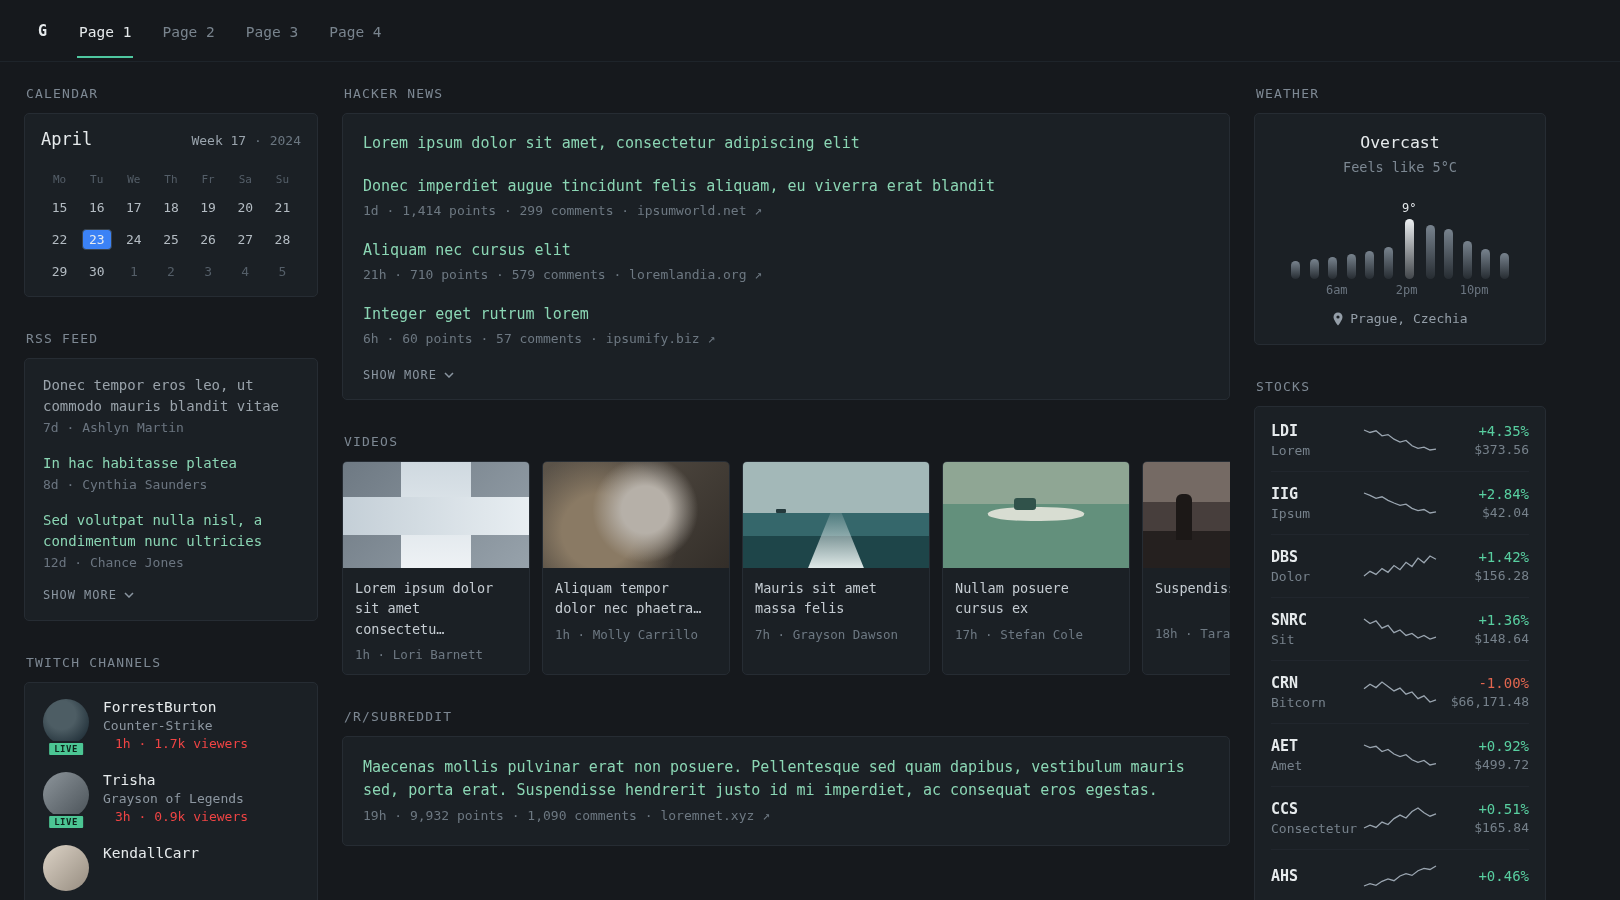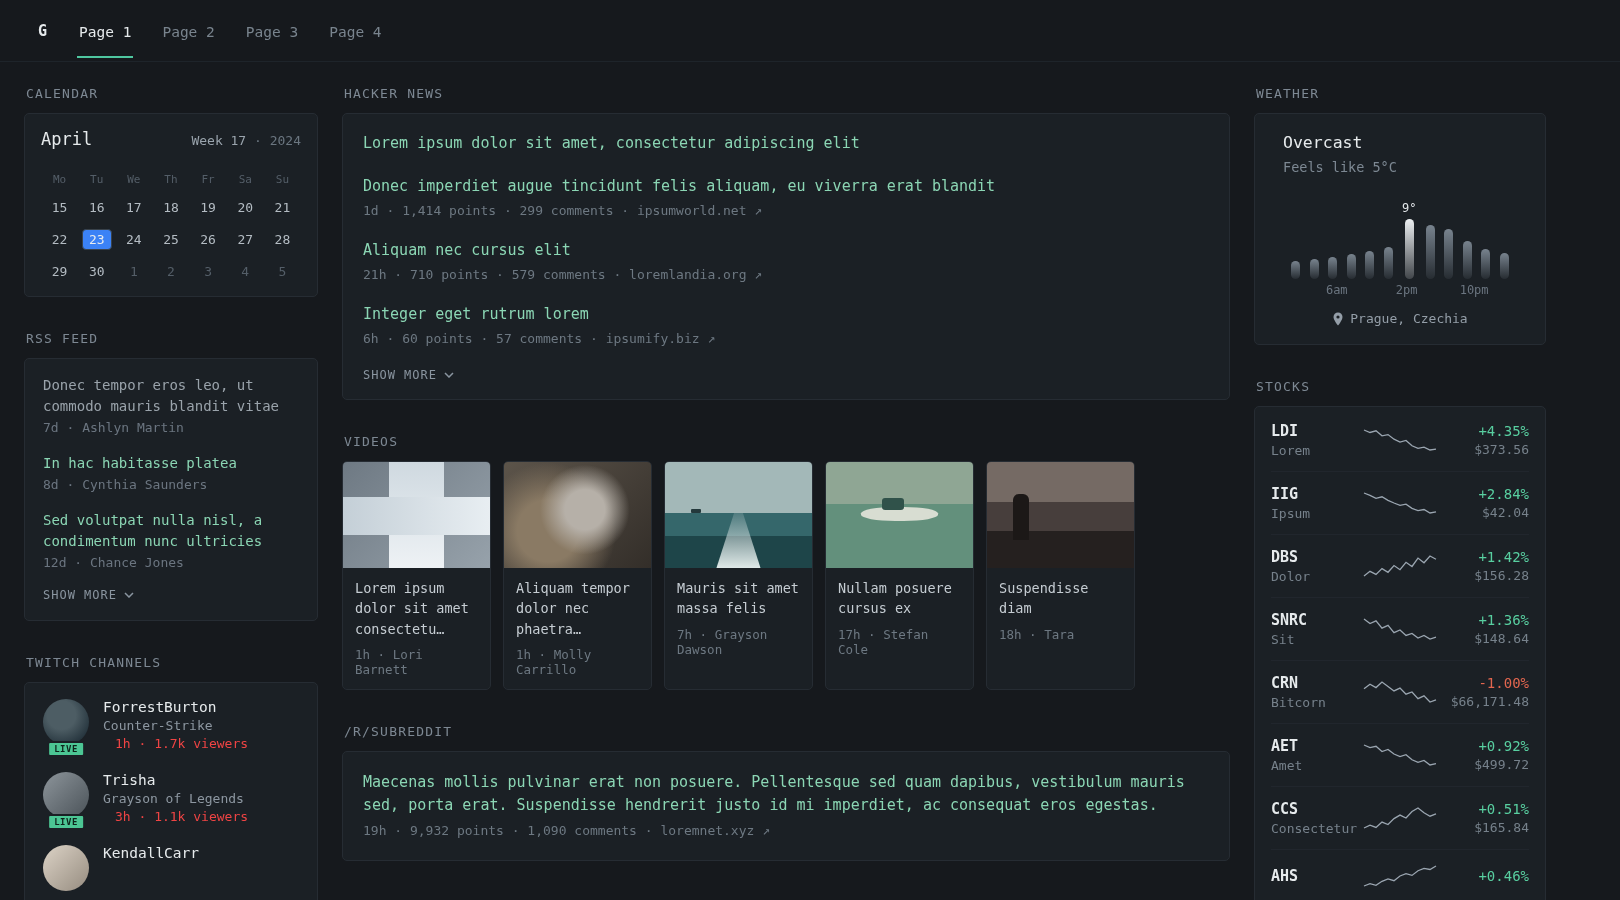--- a/index.html
+++ b/index.html
@@ -77,40 +77,40 @@
   .hn{padding:19px 20px 17px;}
   .hn-item{margin-bottom:22px;}
   .hn-title{font-size:15px;line-height:1.4;color:var(--link);cursor:pointer;}
   .hn-meta{font-size:13px;color:#6d7882;margin-top:6px;}
   .hn-meta .src{cursor:pointer;}
   .reddit{padding:19px 20px 22px;}
   .reddit .hn-title{line-height:1.55;}
 
   
   .videos-row{display:flex;gap:12px;overflow:hidden;}
-  .video-card{width:149px;flex:none;background:var(--card);border:1px solid var(--border);border-radius:5px;overflow:hidden;cursor:pointer;}
+  .video-card{width:188px;flex:none;background:var(--card);border:1px solid var(--border);border-radius:5px;overflow:hidden;cursor:pointer;}
   .thumb{height:106px;position:relative;overflow:hidden;}
   .thumb-1{background:linear-gradient(135deg,#6e7983,#97a2ab);}
   .thumb-1::before{content:"";position:absolute;left:31%;top:0;width:38%;height:100%;background:linear-gradient(180deg,#cfd9e0,#eef2f5);}
   .thumb-1::after{content:"";position:absolute;top:33%;left:0;height:36%;width:100%;background:linear-gradient(90deg,#c4cfd7,#e8eef2);}
   .thumb-2{background:radial-gradient(circle at 55% 45%,#b6b0a8 0 20%,rgba(0,0,0,0) 45%),radial-gradient(circle at 30% 65%,#8a7a64 0 25%,rgba(0,0,0,0) 55%),linear-gradient(135deg,#5c544a,#332e29);}
   .thumb-3{background:linear-gradient(180deg,#a3b8b8 0 48%,#35676b 48% 70%,#1e4549 70%);}
   .thumb-3::before{content:"";position:absolute;left:35%;bottom:0;width:30%;height:52%;background:linear-gradient(180deg,rgba(235,243,243,.15),#dfe9e8);clip-path:polygon(40% 0,60% 0,100% 100%,0 100%);}
   .thumb-3::after{content:"";position:absolute;left:18%;top:44%;width:10px;height:4px;background:#24393c;border-radius:1px;}
   .thumb-4{background:linear-gradient(180deg,#8fa694 0 40%,#63907c 40%);}
   .thumb-4::before{content:"";position:absolute;left:24%;top:42%;width:52%;height:14px;background:#d8ddd2;border-radius:45%;}
   .thumb-4::after{content:"";position:absolute;left:38%;top:34%;width:22px;height:12px;background:#30524a;border-radius:3px;}
   .thumb-5{background:linear-gradient(180deg,#756a64 0 38%,#473e3c 38% 65%,#25201f 65%);}
   .thumb-5::before{content:"";position:absolute;left:18%;top:30%;width:16px;height:46px;background:#1c1817;border-radius:6px 6px 0 0;}
   .video-body{padding:10px 12px 12px;}
   .video-title{font-size:13.5px;line-height:1.5;color:#c6cdd3;min-height:40px;}
   .video-meta{font-size:12.5px;color:#6d7882;margin-top:8px;}
 
   
-  .weather{padding:19px 28px 14px;}
+  .weather{padding:19px 28px 14px;text-align:center;}
   .w-cond{font-size:16.5px;color:var(--bright);}
   .w-feels{font-size:13.5px;color:#7d8893;margin-top:7px;}
   .w-chart{height:88px;margin:16px 8px 4px;display:flex;align-items:flex-end;justify-content:space-between;}
   .w-col{display:flex;flex-direction:column;align-items:center;justify-content:flex-end;gap:4px;}
   .w-temp{font-size:12px;color:#e3e7ea;}
   .w-bar{width:9px;border-radius:5px;background:linear-gradient(180deg,#78838e,rgba(120,131,142,.12));}
   .w-bar.hl{background:linear-gradient(180deg,#edf0f2,rgba(237,240,242,.18));}
   .w-times{position:relative;height:16px;margin:2px 8px 12px;}
   .w-times span{position:absolute;transform:translateX(-50%);font-size:12px;color:#6b7580;}
   .w-time-0{left:21%;} .w-time-1{left:53%;} .w-time-2{left:84%;}
@@ -233,21 +233,21 @@
             </div>
           </div>
           <div class="channel">
             <div class="avatar-wrap">
               <div class="avatar a2"></div>
               <span class="live-badge">LIVE</span>
             </div>
             <div>
               <div class="ch-name">Trisha</div>
               <div class="ch-cat">Grayson of Legends</div>
-              <div class="ch-meta">3h · 1.1k viewers</div>
+              <div class="ch-meta">3h · 0.9k viewers</div>
             </div>
           </div>
           <div class="channel">
             <div class="avatar-wrap">
               <div class="avatar a3"></div>
             </div>
             <div>
               <div class="ch-name">KendallCarr</div>
             </div>
           </div>

